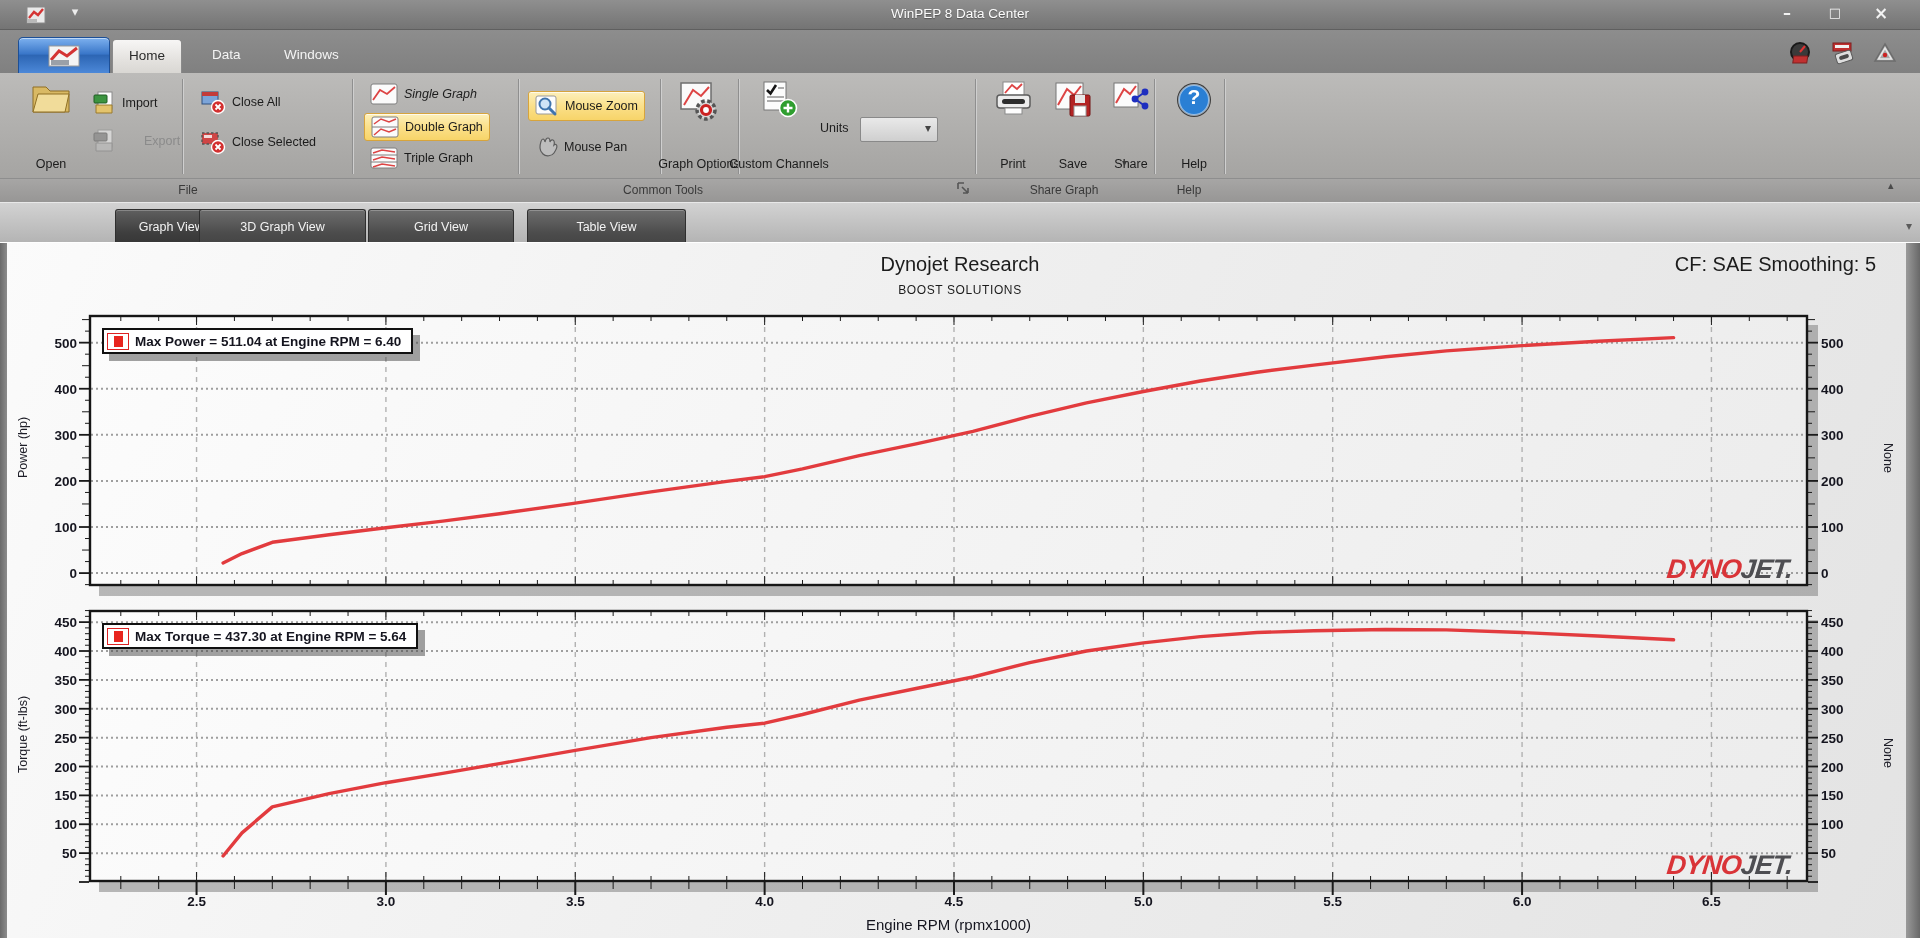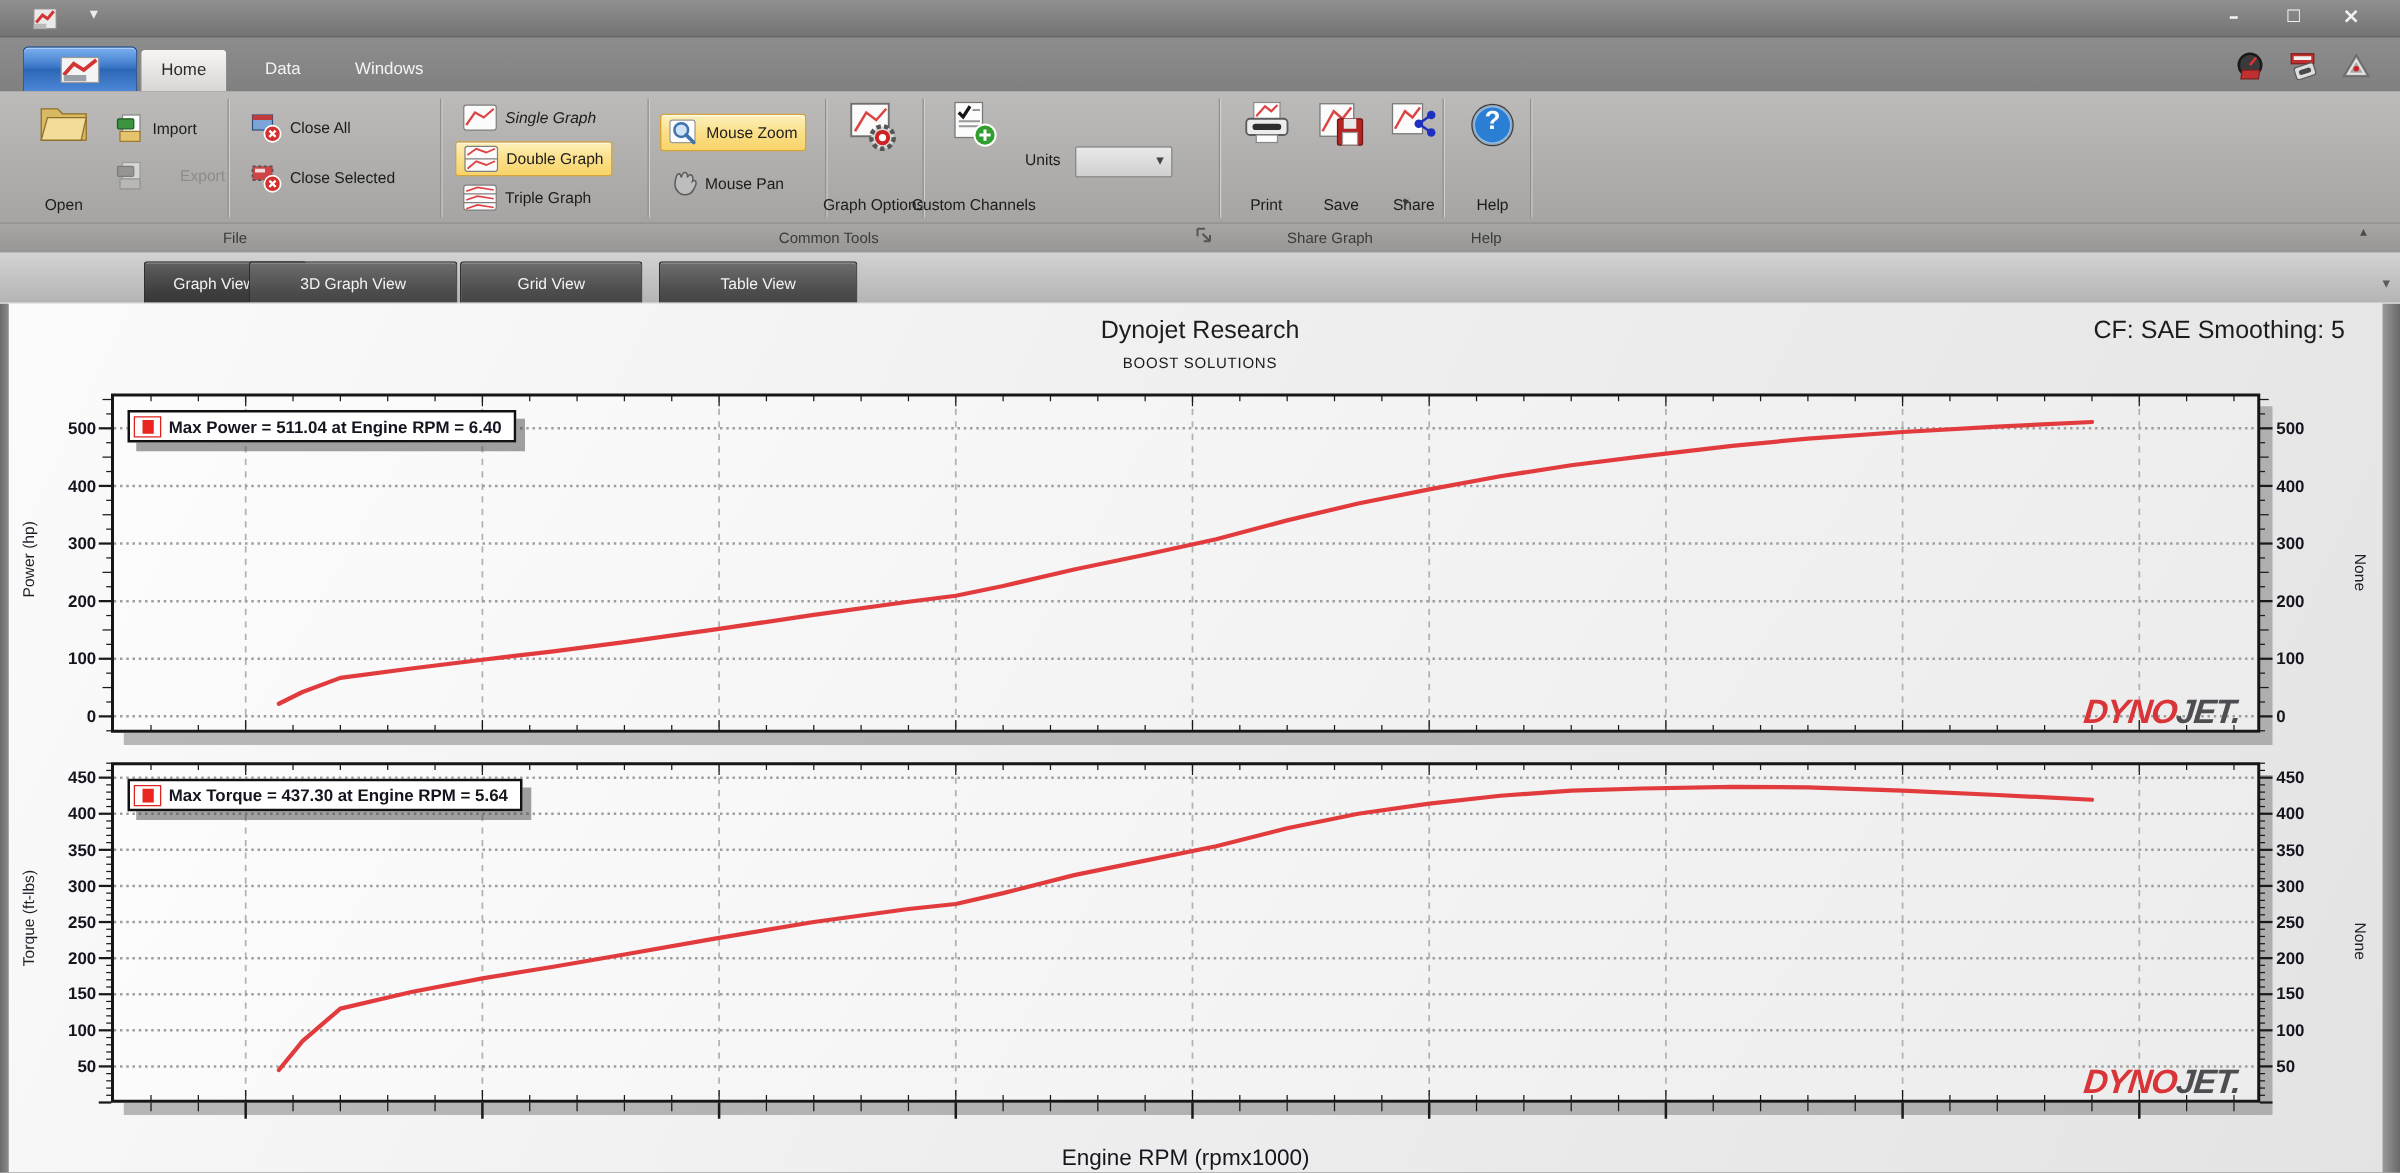--- a/index.html
+++ b/index.html
@@ -106,36 +106,37 @@
   .ylab-right { left:calc(100% + 13px); width:46px; }
   .ylab-left .ytick { right:0; transform:translateY(-50%); }
   .ylab-right .ytick { left:0; transform:translateY(-50%); }
   .axis-title-left { position:absolute; left:-86px; top:50%; transform:rotate(-90deg) translateX(0);
     transform-origin:center; font-size:12.5px; color:#1e1e28; white-space:nowrap; width:40px; text-align:center; }
   .axis-title-right { position:absolute; left:calc(100% + 62px); top:50%;
     transform:rotate(90deg); font-size:12.5px; color:#1e1e28; white-space:nowrap; width:36px; text-align:center; }
   .xlab-row { position:absolute; left:0; top:calc(100% + 12px); width:100%; height:20px; z-index:2; }
   .xtick { transform:translateX(-50%); }
   #xaxis-title { position:absolute; left:0; top:calc(100% + 34px); width:100%; text-align:center;
-    font-size:18px; color:#15151f; }
+    font-size:15px; color:#15151f; }
 
   .watermark { position:absolute; right:16px; bottom:1px; z-index:2; font-size:27px;
     font-style:italic; font-weight:900; letter-spacing:-1px; transform:skewX(-6deg); white-space:nowrap; }
   .watermark .p1 { color:#d93438; } .watermark .p2 { color:#4e4e52; }
 </style>
 </head>
 <body>
 
 <div id="titlebar">
   <svg id="app-icon-small" viewBox="0 0 20 20">
     <rect x="1" y="2" width="18" height="16" fill="#e9e9e9" stroke="#8a8a8a"></rect>
     <polyline points="3,13 8,7 12,10 17,4" fill="none" stroke="#d43434" stroke-width="2.4"></polyline>
     <rect x="1" y="14" width="10" height="4" fill="#b9b9b9"></rect>
   </svg>
   <span id="qat-arrow">▾</span>
+  <div id="win-title">WinPEP 8 Data Center</div>
   <div class="winbtn" id="btn-min">–</div>
   <div class="winbtn" id="btn-max">□</div>
   <div class="winbtn" id="btn-close">×</div>
 </div>
 
 <div id="ribbon-tabs">
   <div id="app-button">
     <svg width="34" height="24" viewBox="0 0 34 24">
       <rect x="2" y="2" width="30" height="20" fill="#f4f4f4" stroke="#9a9a9a"></rect>
       <polyline points="4,16 12,7 20,12 30,4" fill="none" stroke="#d43434" stroke-width="3"></polyline>
@@ -826,18 +827,29 @@
         <span class="ytick" style="top: 68.1529%;">150</span>
         <span class="ytick" style="top: 57.5372%;">200</span>
         <span class="ytick" style="top: 46.9214%;">250</span>
         <span class="ytick" style="top: 36.3057%;">300</span>
         <span class="ytick" style="top: 25.69%;">350</span>
         <span class="ytick" style="top: 15.0743%;">400</span>
         <span class="ytick" style="top: 4.4586%;">450</span>
       </div>
     <div class="axis-title-left">Torque (ft-lbs)</div>
     <div class="axis-title-right">None</div>
+    <div class="xlab-row">
+        <span class="xtick" style="left: 6.25688%;">2.5</span>
+        <span class="xtick" style="left: 17.2725%;">3.0</span>
+        <span class="xtick" style="left: 28.2882%;">3.5</span>
+        <span class="xtick" style="left: 39.3038%;">4.0</span>
+        <span class="xtick" style="left: 50.3195%;">4.5</span>
+        <span class="xtick" style="left: 61.3351%;">5.0</span>
+        <span class="xtick" style="left: 72.3507%;">5.5</span>
+        <span class="xtick" style="left: 83.3664%;">6.0</span>
+        <span class="xtick" style="left: 94.382%;">6.5</span>
+      </div>
     <div id="xaxis-title">Engine RPM (rpmx1000)</div>
     <div class="watermark">
       <span class="p1">DYNO</span><span class="p2">JET.</span>
     </div>
   </div>
 </div>
 
 </body></html>

